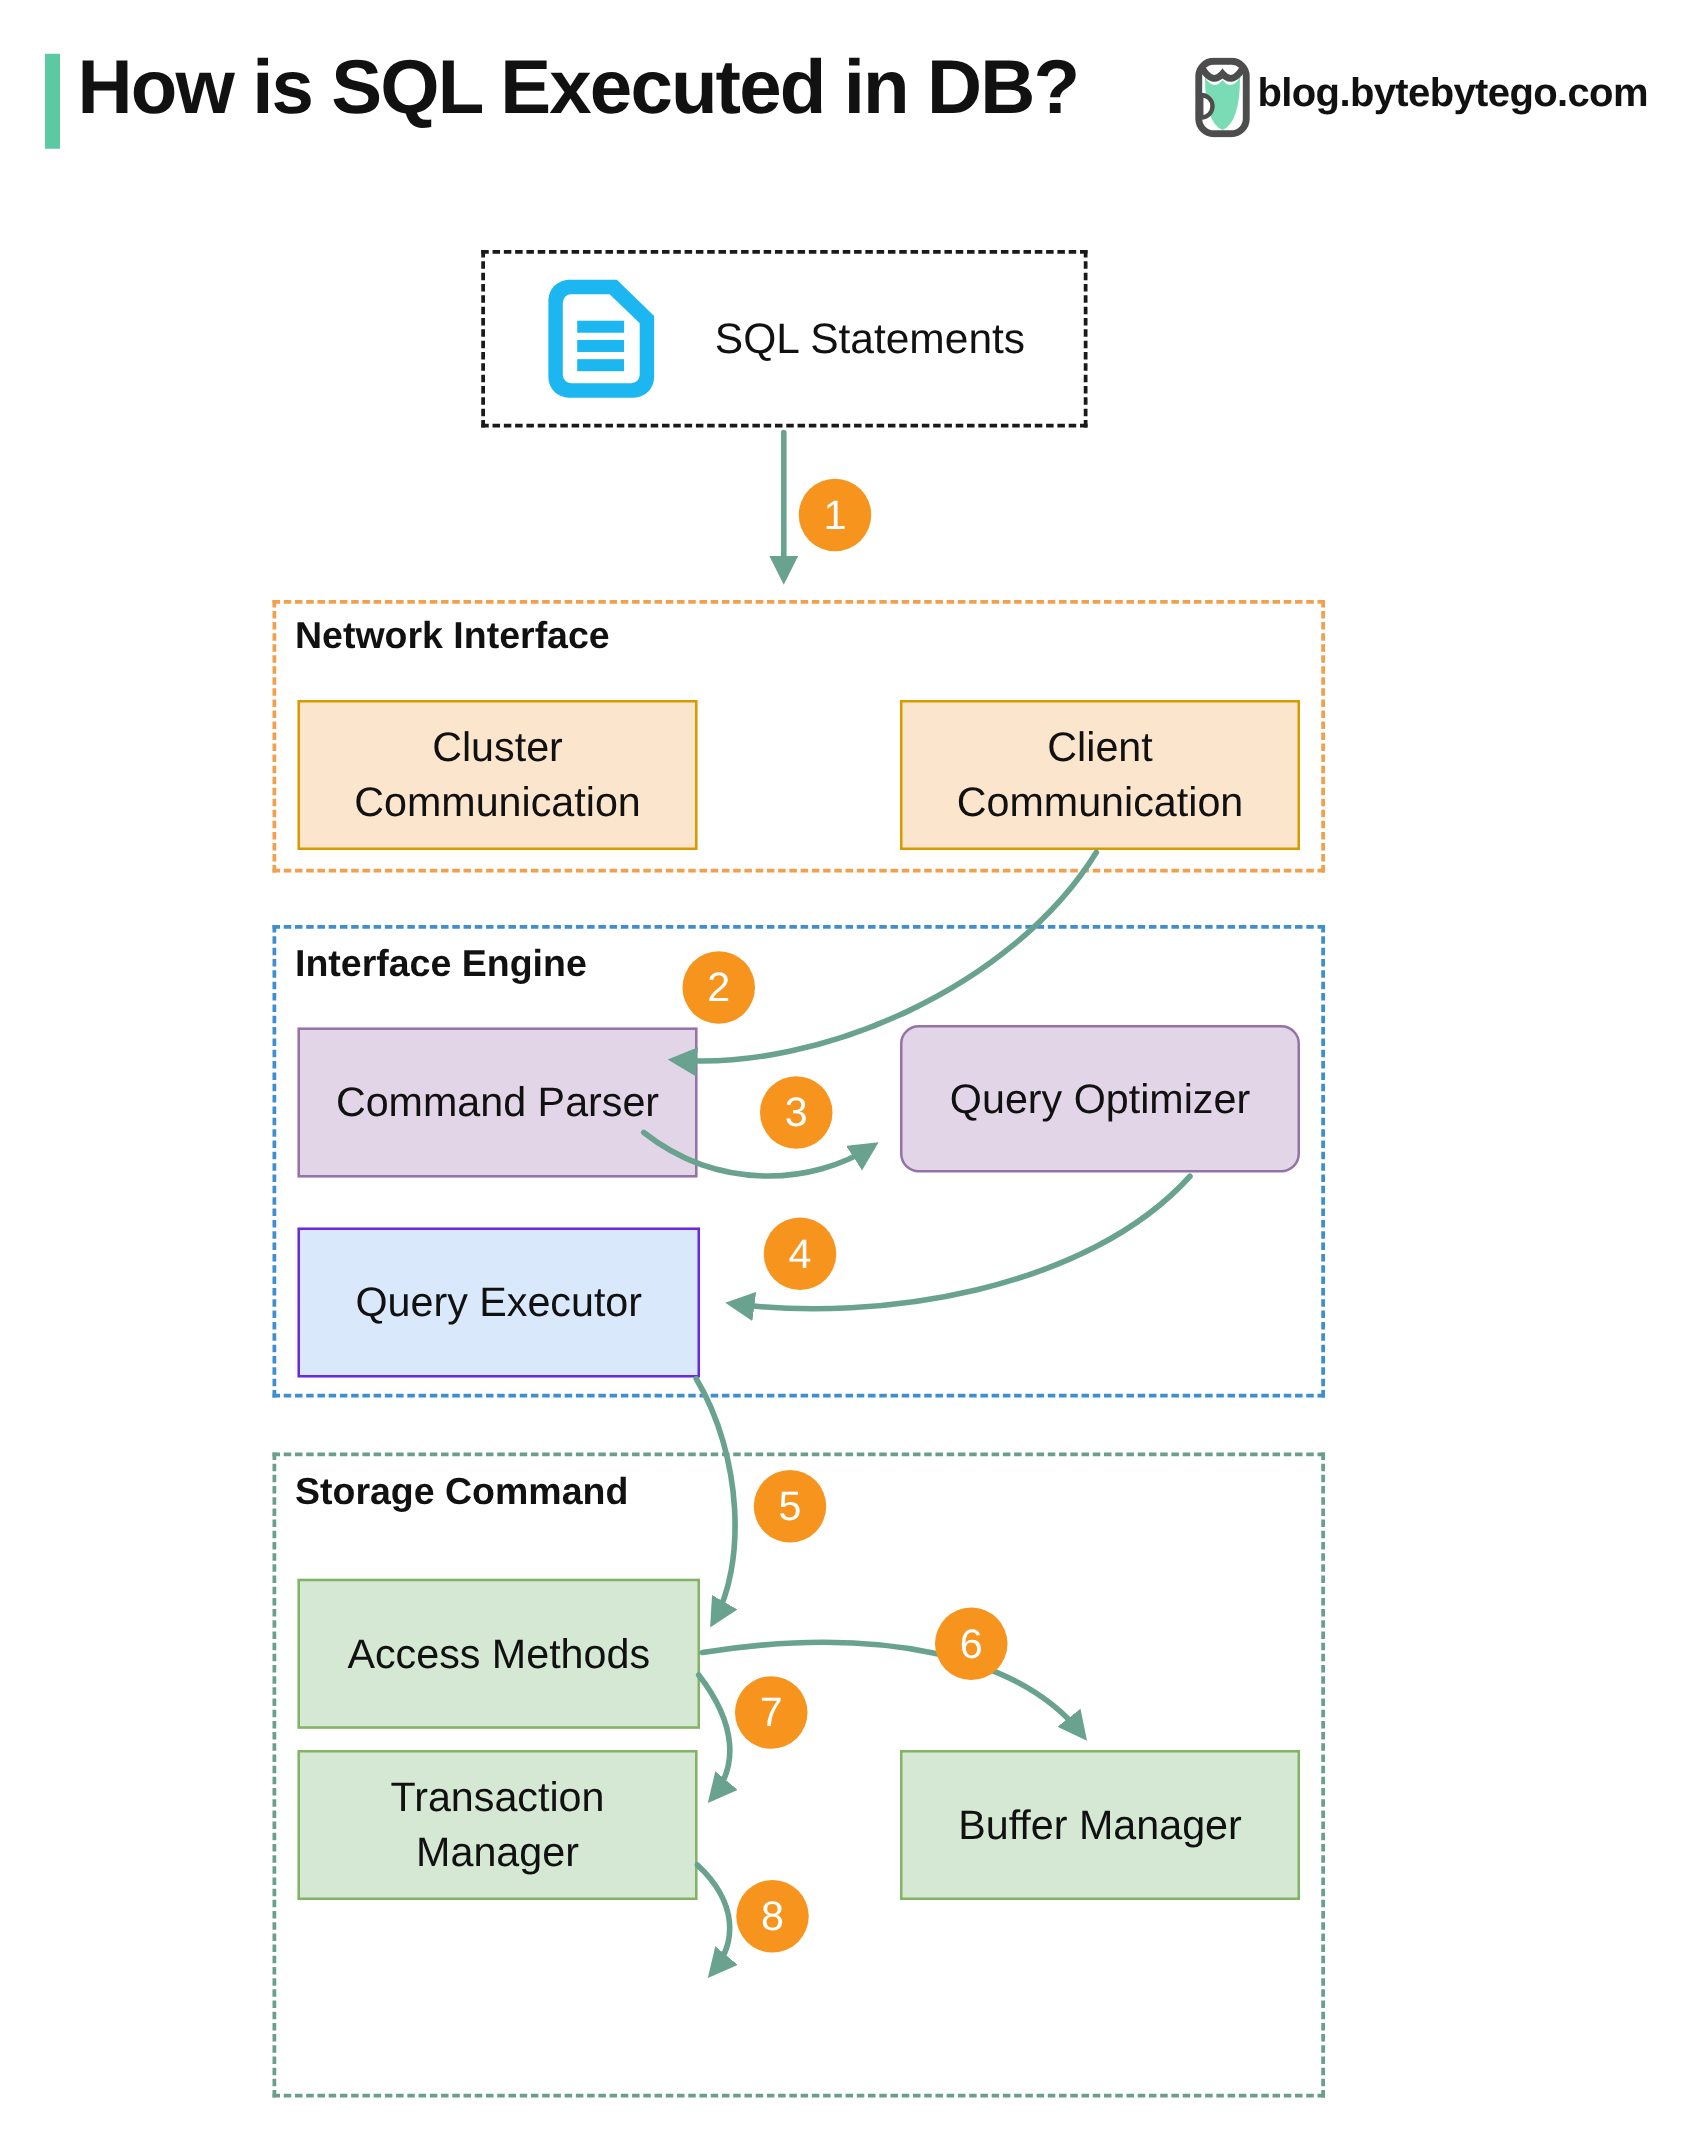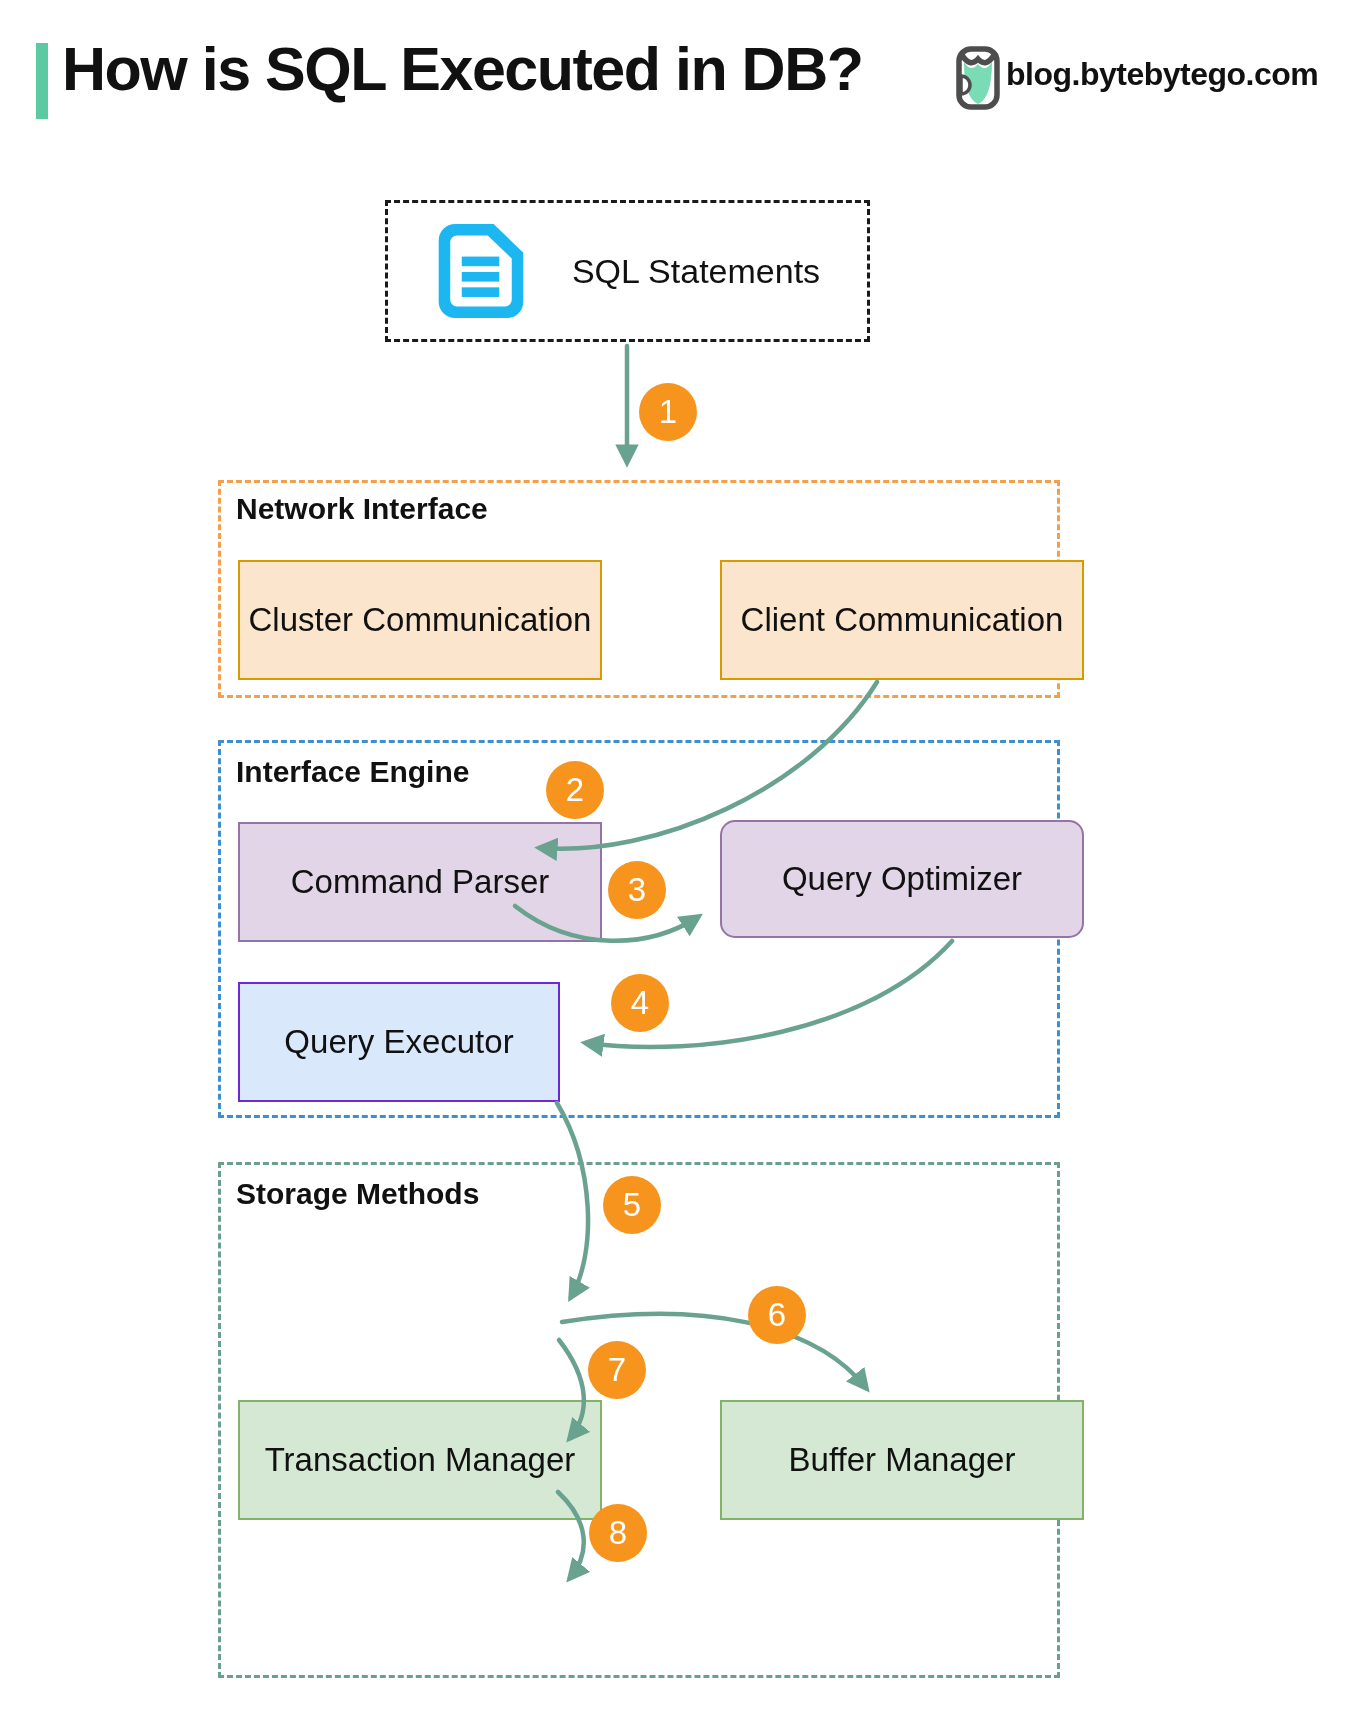--- a/index.html
+++ b/index.html
@@ -20,21 +20,21 @@
   .doc-icon{width:92px;height:100px;flex:0 0 auto;}
   .sql-label{font-size:34px;}
   
   .section{position:absolute;left:218px;width:842px;box-sizing:border-box;background:transparent;}
   .section-title{position:absolute;font-size:30px;font-weight:bold;white-space:nowrap;}
   #sec-network{top:480px;height:218px;border:3px dashed #F2A04B;}
   #sec-relational{top:740px;height:378px;border:3px dashed #3E8ED0;}
   #sec-storage{top:1162px;height:516px;border:3px dashed #6A9E8F;}
   
   .node{
-    position:absolute;width:364px;height:120px;box-sizing:border-box;
+    position:absolute;width:320px;height:120px;box-sizing:border-box;
     display:flex;align-items:center;justify-content:center;text-align:center;
     font-size:33px;line-height:44px;padding:4px;
   }
   .node.orange{background:#FCE5CD;border:2px solid #D79B00;}
   .node.purple{background:#E1D5E7;border:2px solid #9673A6;}
   .node.blue{background:#DAE8FC;border:2px solid #6d28d9;}
   .node.green{background:#D5E8D4;border:2px solid #82B366;}
   #box-cluster{left:238px;top:560px;}
   #box-client{left:720px;top:560px;}
   #box-parser{left:238px;top:822px;}
@@ -83,29 +83,30 @@
     <div class="sql-label">SQL Statements</div>
   </div>
 
   <div class="section" id="sec-network"></div>
   <div class="section-title" style="left:236px;top:492px;">Network Interface</div>
 
   <div class="section" id="sec-relational"></div>
   <div class="section-title" style="left:236px;top:755px;">Interface Engine</div>
 
   <div class="section" id="sec-storage"></div>
-  <div class="section-title" style="left:236px;top:1177px;">Storage Methods</div>
+  <div class="section-title" style="left:236px;top:1177px;">Storage Command</div>
 
   <div class="node orange" id="box-cluster">Cluster Communication</div>
   <div class="node orange" id="box-client">Client Communication</div>
 
   <div class="node purple" id="box-parser">Command Parser</div>
   <div class="node purple" id="box-optimizer">Query Optimizer</div>
   <div class="node blue" id="box-executor">Query Executor</div>
 
+  <div class="node green" id="box-access">Access Methods</div>
   <div class="node green" id="box-buffer">Buffer Manager</div>
   <div class="node green" id="box-transaction">Transaction Manager</div>
 
   <svg id="arrows" aria-hidden="true">
     <defs>
       <marker id="ah" viewBox="0 0 10 10" refX="7.5" refY="5" markerWidth="5.2" markerHeight="5.2" orient="auto-start-reverse">
         <path d="M0 0 L10 5 L0 10 Z" fill="#69A28F"></path>
       </marker>
     </defs>
     <g fill="none" stroke="#69A28F" stroke-width="4.5" stroke-linecap="round">

